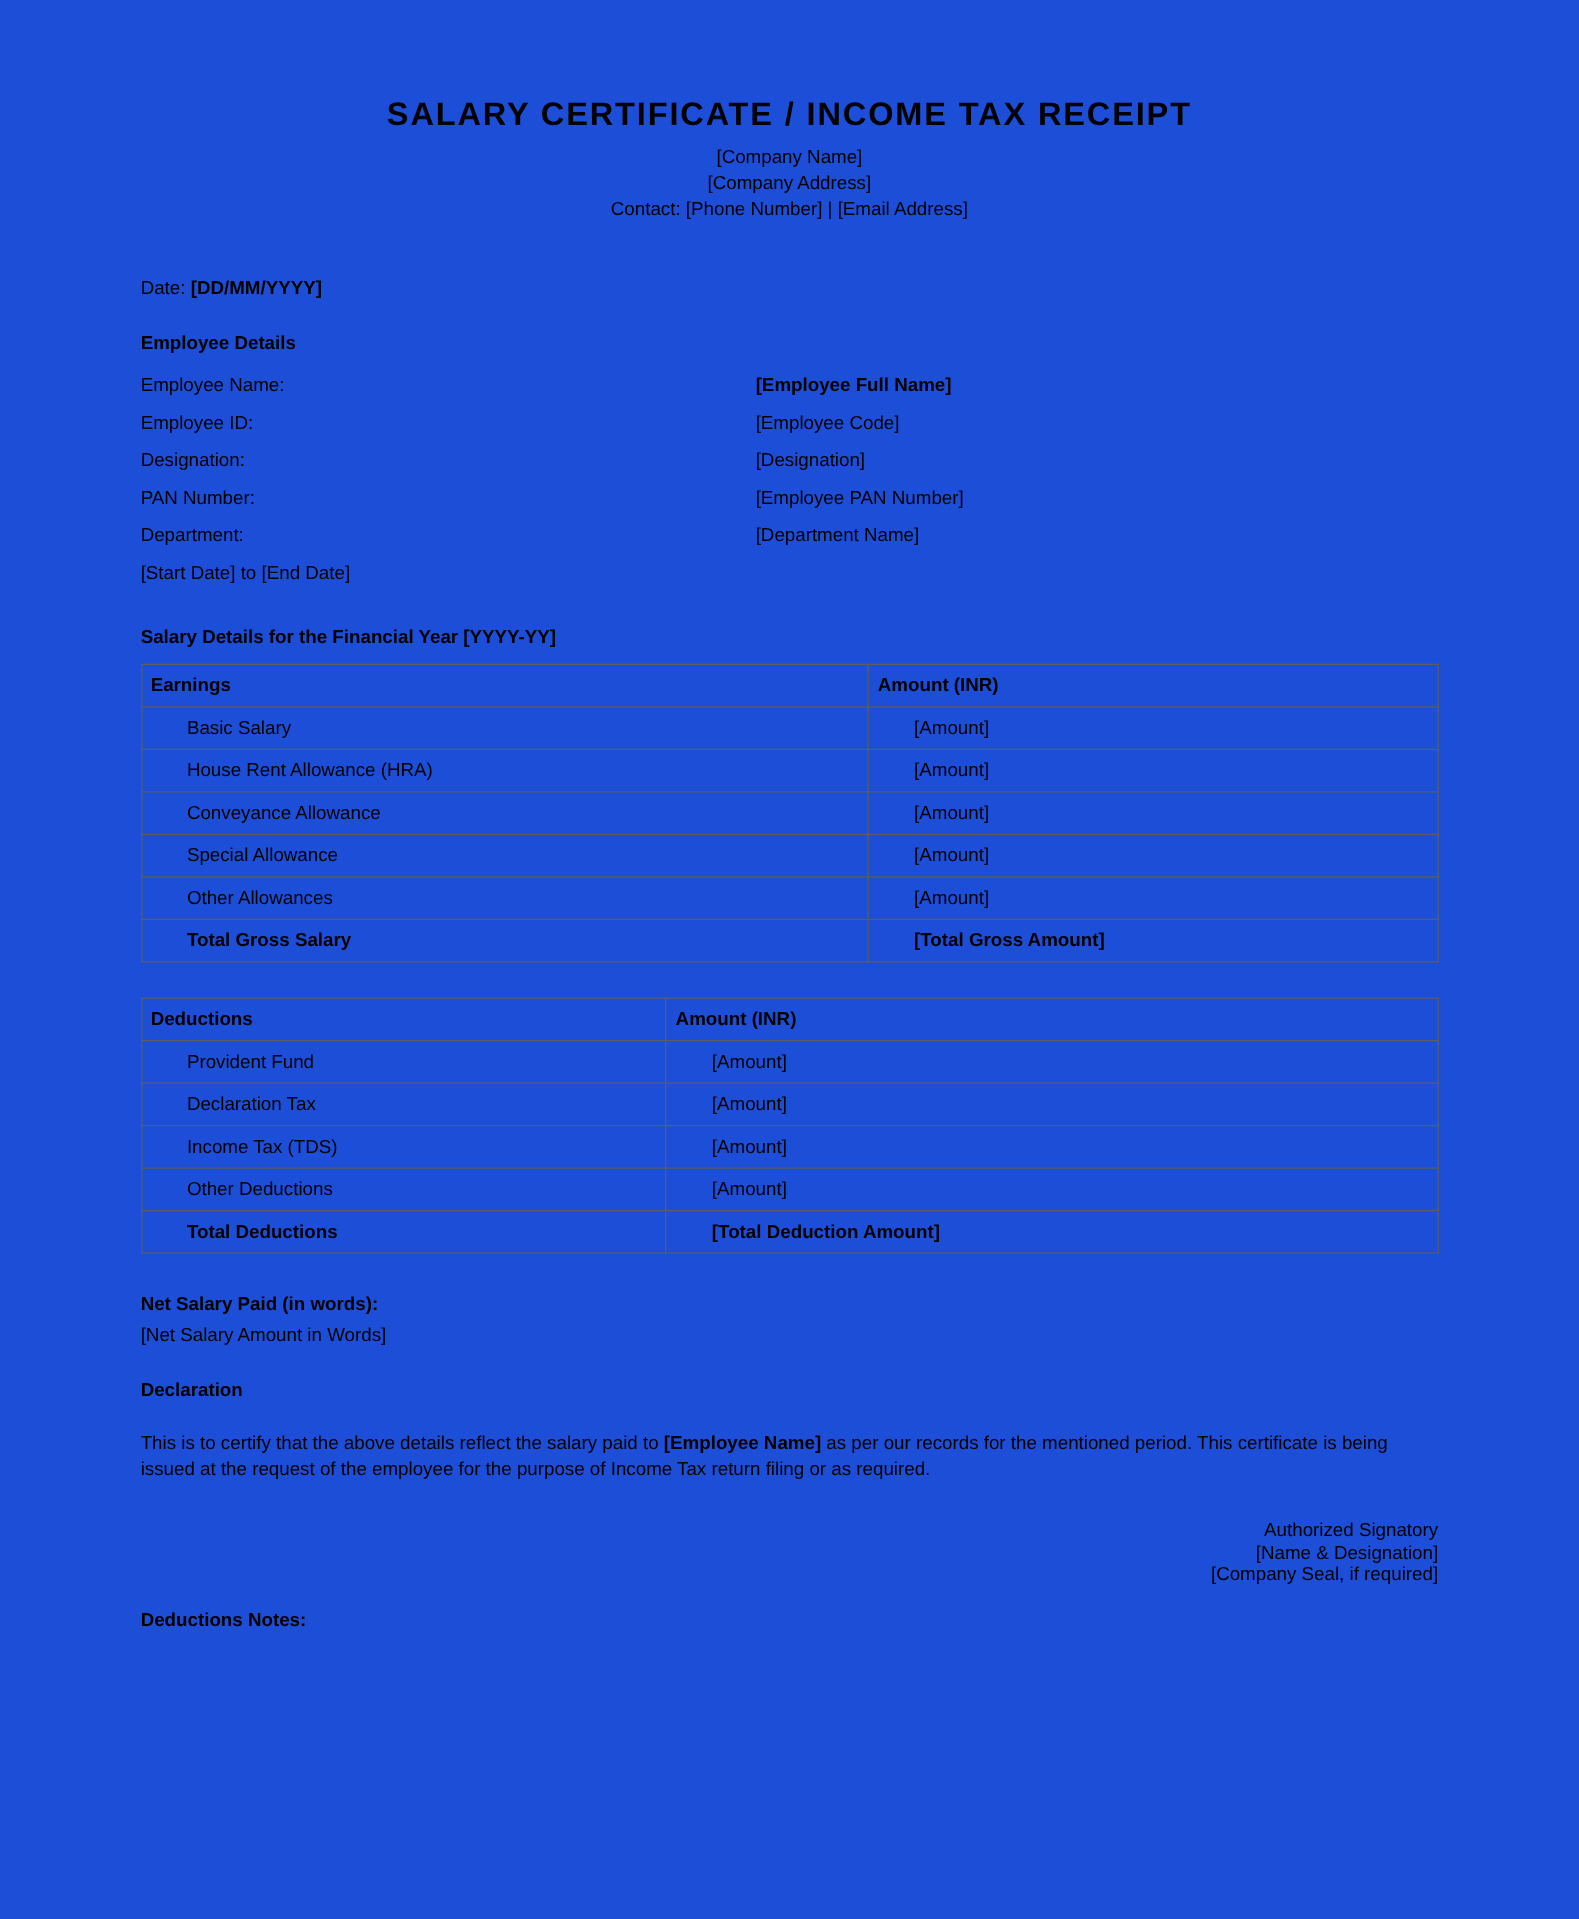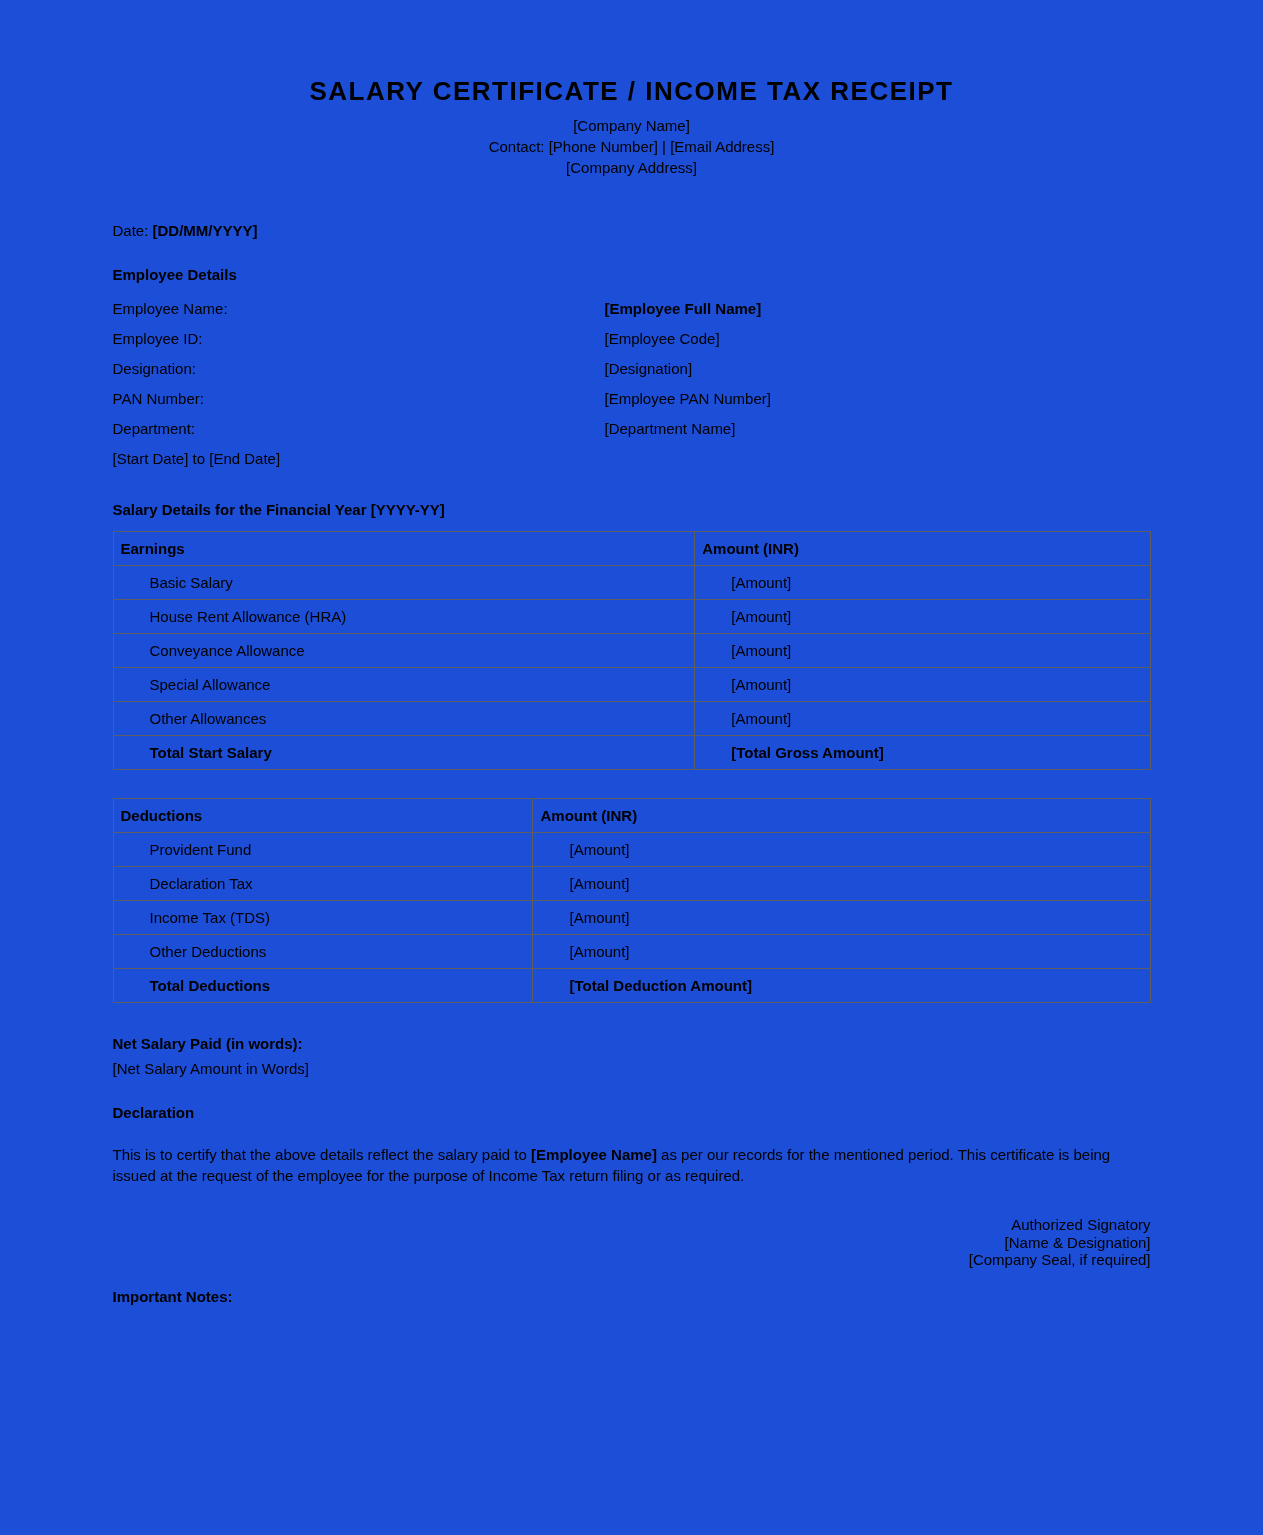--- a/index.html
+++ b/index.html
@@ -90,22 +90,22 @@
 </head>
 <body>
 
 <div class="page">
   <div class="content">
 
     <h1 class="doc-title">SALARY CERTIFICATE / INCOME TAX RECEIPT</h1>
 
     <div class="company-block">
       <div>[Company Name]</div>
+      <div>[Company Address]</div>
       <div>Contact: [Phone Number] | [Email Address]</div>
-      <div>[Company Address]</div>
     </div>
 
     <div class="date-line"><span>Date: </span><span class="bold">[DD/MM/YYYY]</span></div>
 
     <div class="section-heading emp-heading">Employee Details</div>
 
     <div class="emp-rows">
       <div class="emp-row">
         <div class="emp-label">Employee Name:</div>
         <div class="emp-value bold">[Employee Full Name]</div>
@@ -153,21 +153,21 @@
         </tr>
         <tr>
           <td>Special Allowance</td>
           <td>[Amount]</td>
         </tr>
         <tr>
           <td>Other Allowances</td>
           <td>[Amount]</td>
         </tr>
         <tr class="total-row">
-          <td>Total Start Salary</td>
+          <td>Total Gross Salary</td>
           <td>[Total Gross Amount]</td>
         </tr>
       </tbody>
     </table>
 
     <table class="data-table deductions-table">
       <tbody>
         <tr>
           <th class="col-label">Deductions</th>
           <th>Amount (INR)</th>
@@ -200,16 +200,16 @@
 
     <div class="section-heading declaration-heading">Declaration</div>
     <div class="declaration-text"><span>This is to certify that the above details reflect the salary paid to </span><span class="bold">[Employee Name]</span><span> as per our records for the mentioned period. This certificate is being issued at the request of the employee for the purpose of Income Tax return filing or as required.</span></div>
 
     <div class="signature-block">
       <div>Authorized Signatory</div>
       <div>[Name &amp; Designation]</div>
       <div>[Company Seal, if required]</div>
     </div>
 
-    <div class="notes-heading">Important Notes:</div>
+    <div class="notes-heading">Deductions Notes:</div>
 
   </div>
 </div>
 
 </body></html>

